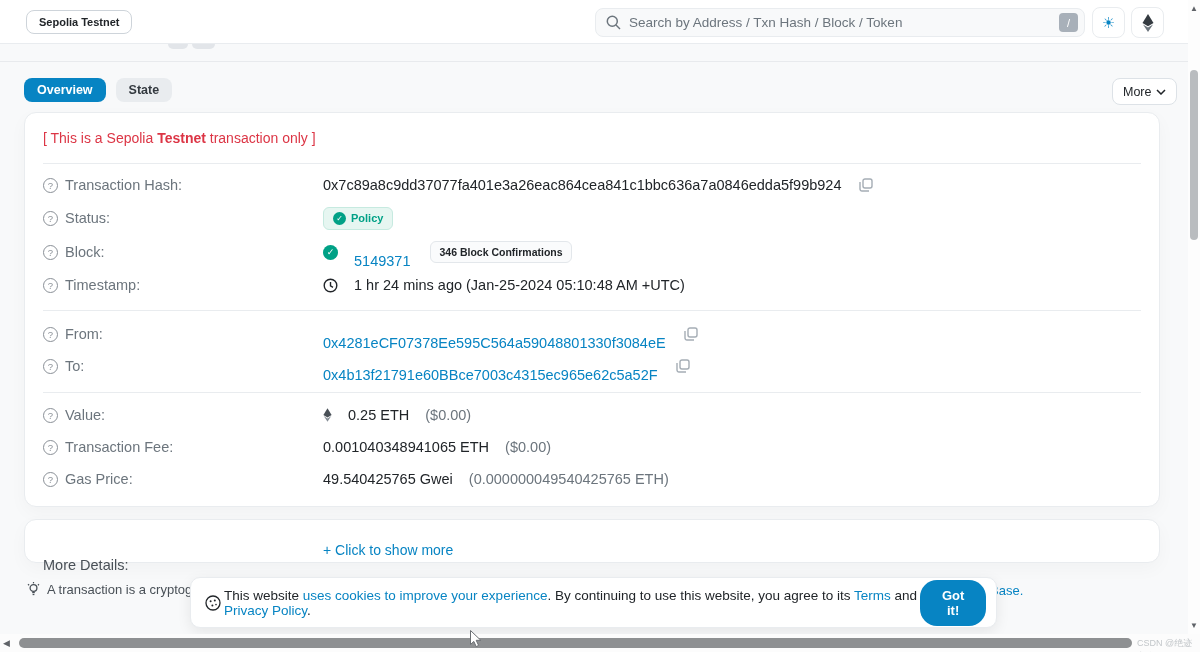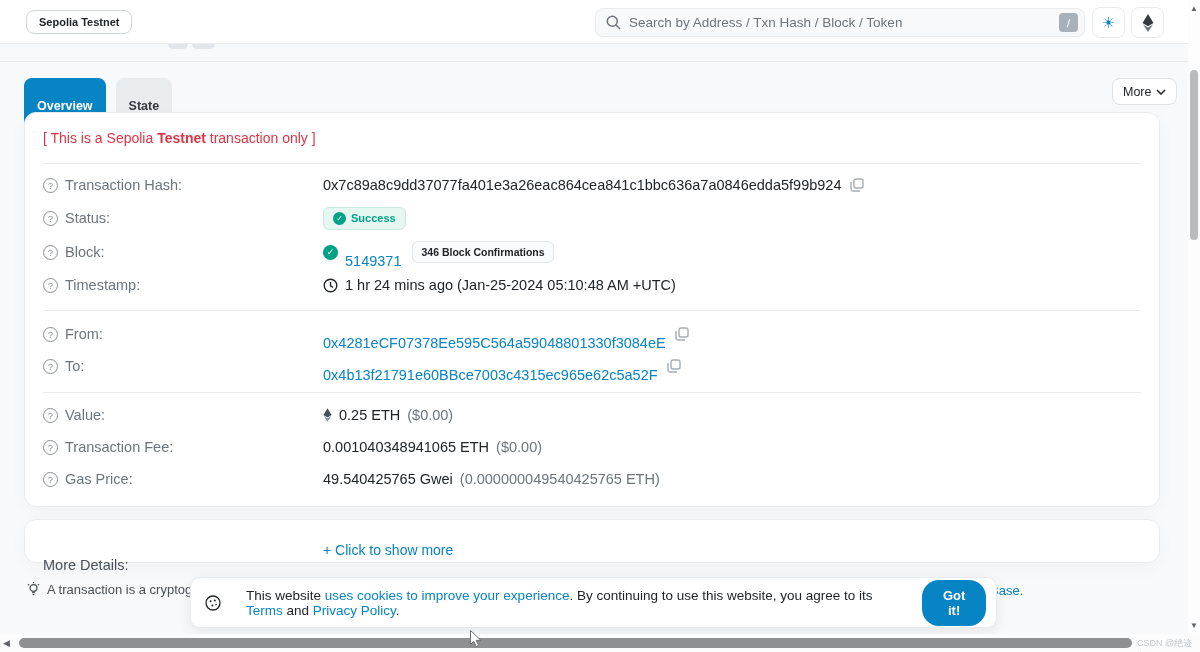--- a/index.html
+++ b/index.html
@@ -40,42 +40,42 @@
   }
   .sun-btn { left:1092px; color:#0784c3; font-size:15px; }
   .eth-btn { left:1131px; }
 
   
   .mini-pill { position:absolute; background:#e2e5e9; border-radius:6px; height:10px; top:39px; z-index:2; }
   .subnav-line { position:absolute; top:61px; left:0; width:1200px; height:1px; background:#e8eaed; }
 
   
   .tabs { position:absolute; top:78px; left:24px; display:flex; gap:10px; }
-  .tab { font-size:12.5px; font-weight:bold; padding:21px 13px; border-radius:8px; cursor:pointer; }
+  .tab { font-size:12.5px; font-weight:bold; padding:5px 13px; border-radius:8px; cursor:pointer; }
   .tab.active { background:#0784c3; color:#fff; }
   .tab.inactive { background:#e9ecef; color:#343a40; }
   .more-btn {
     position:absolute; top:78px; left:1112px; height:27px; padding:0 10px;
     background:#fff; border:1px solid #dde2e7; border-radius:8px;
     font-size:12.5px; color:#212529; display:flex; align-items:center; gap:5px; cursor:pointer;
   }
 
   
   .card {
     position:absolute; left:24px; width:1136px; background:#fff;
     border:1px solid #e9ecef; border-radius:12px;
     box-shadow:0 6px 18px rgba(0,0,0,.03);
   }
   .card.main { top:112px; height:395px; }
   .notice { position:absolute; left:18px; top:17px; font-size:14px; color:#dc3545; }
   .notice b { font-weight:bold; }
   .divider { position:absolute; left:18px; right:18px; height:1px; background:#e9ecef; }
   .row { position:absolute; left:18px; right:18px; height:32px; display:flex; align-items:center; }
   .row .label { width:280px; display:flex; align-items:center; gap:7px; color:#6c757d; font-size:14.5px; flex-shrink:0; }
-  .row .val { display:flex; align-items:center; gap:7px; font-size:14.5px; color:#212529; }
+  .row .val { display:flex; align-items:center; gap:16px; font-size:14.5px; color:#212529; }
   .qicon {
     width:15px; height:15px; border:1.3px solid #8a9097; border-radius:50%;
     display:inline-flex; align-items:center; justify-content:center;
     font-size:9.5px; color:#8a9097; flex-shrink:0; cursor:pointer;
   }
   .link { color:#0784c3; cursor:pointer; text-decoration:none;margin-top:17px; }
   .copy { display:inline-flex; cursor:pointer; margin-left:2px; }
   .muted { color:#6c757d; }
   .amt { font-weight:normal; }
 
@@ -102,21 +102,21 @@
 
   
   .tip { position:absolute; left:26px; top:582px; display:flex; align-items:center; gap:6px; color:#495057; font-size:13px; }
   .tip-right { position:absolute; left:990px; top:583px; color:#0784c3; font-size:13px; }
 
   
   .cookie {
     position:absolute; left:190px; top:577px; width:807px; height:51px;
     background:#fff; border:1px solid #e9ecef; border-radius:10px;
     box-shadow:0 4px 14px rgba(0,0,0,.08);
-    display:flex; align-items:center; padding:0 10px 0 14px; gap:25px; z-index:30;
+    display:flex; align-items:center; padding:0 10px 0 14px; gap:3px; z-index:30;
     font-size:13.5px;
   }
   .cookie .got-btn {
     margin-left:auto; background:#0784c3; color:#fff; font-weight:bold; font-size:13px;
     border:none; padding:8px 16px; border-radius:17px; cursor:pointer; font-family:inherit;
   }
 
   
   .vscroll { position:absolute; right:0; top:0; width:12px; height:634px; background:#fdfdfd; z-index:40; }
   .vscroll .arr { position:absolute; left:1px; width:10px; text-align:center; font-size:8px; color:#5f6368; }
@@ -199,21 +199,21 @@
     </div>
 
     <div class="row" style="top:89px;">
       <div class="label">
         <span class="qicon">?</span>
         <span>Status:</span>
       </div>
       <div class="val">
         <span class="badge-success">
           <span class="check-circle">✓</span>
-          <span>Success</span>
+          <span>Policy</span>
         </span>
       </div>
     </div>
 
     <div class="row" style="top:123px;">
       <div class="label">
         <span class="qicon">?</span>
         <span>Block:</span>
       </div>
       <div class="val">

